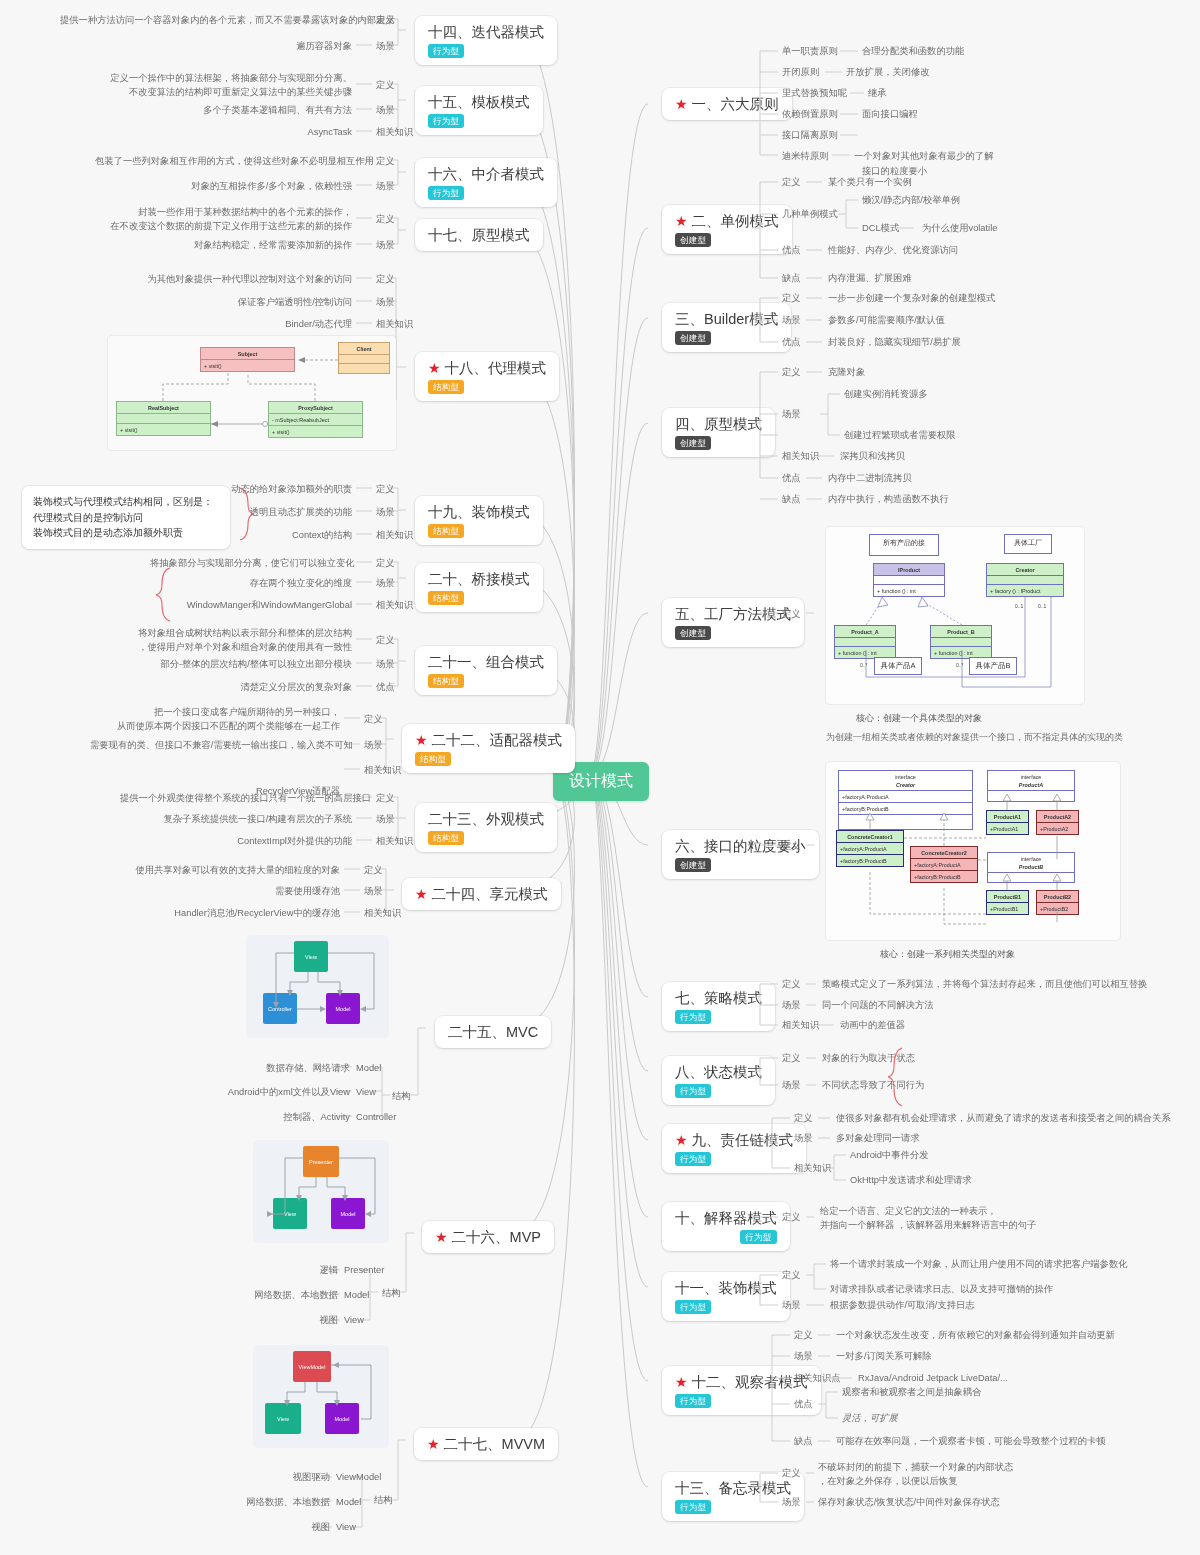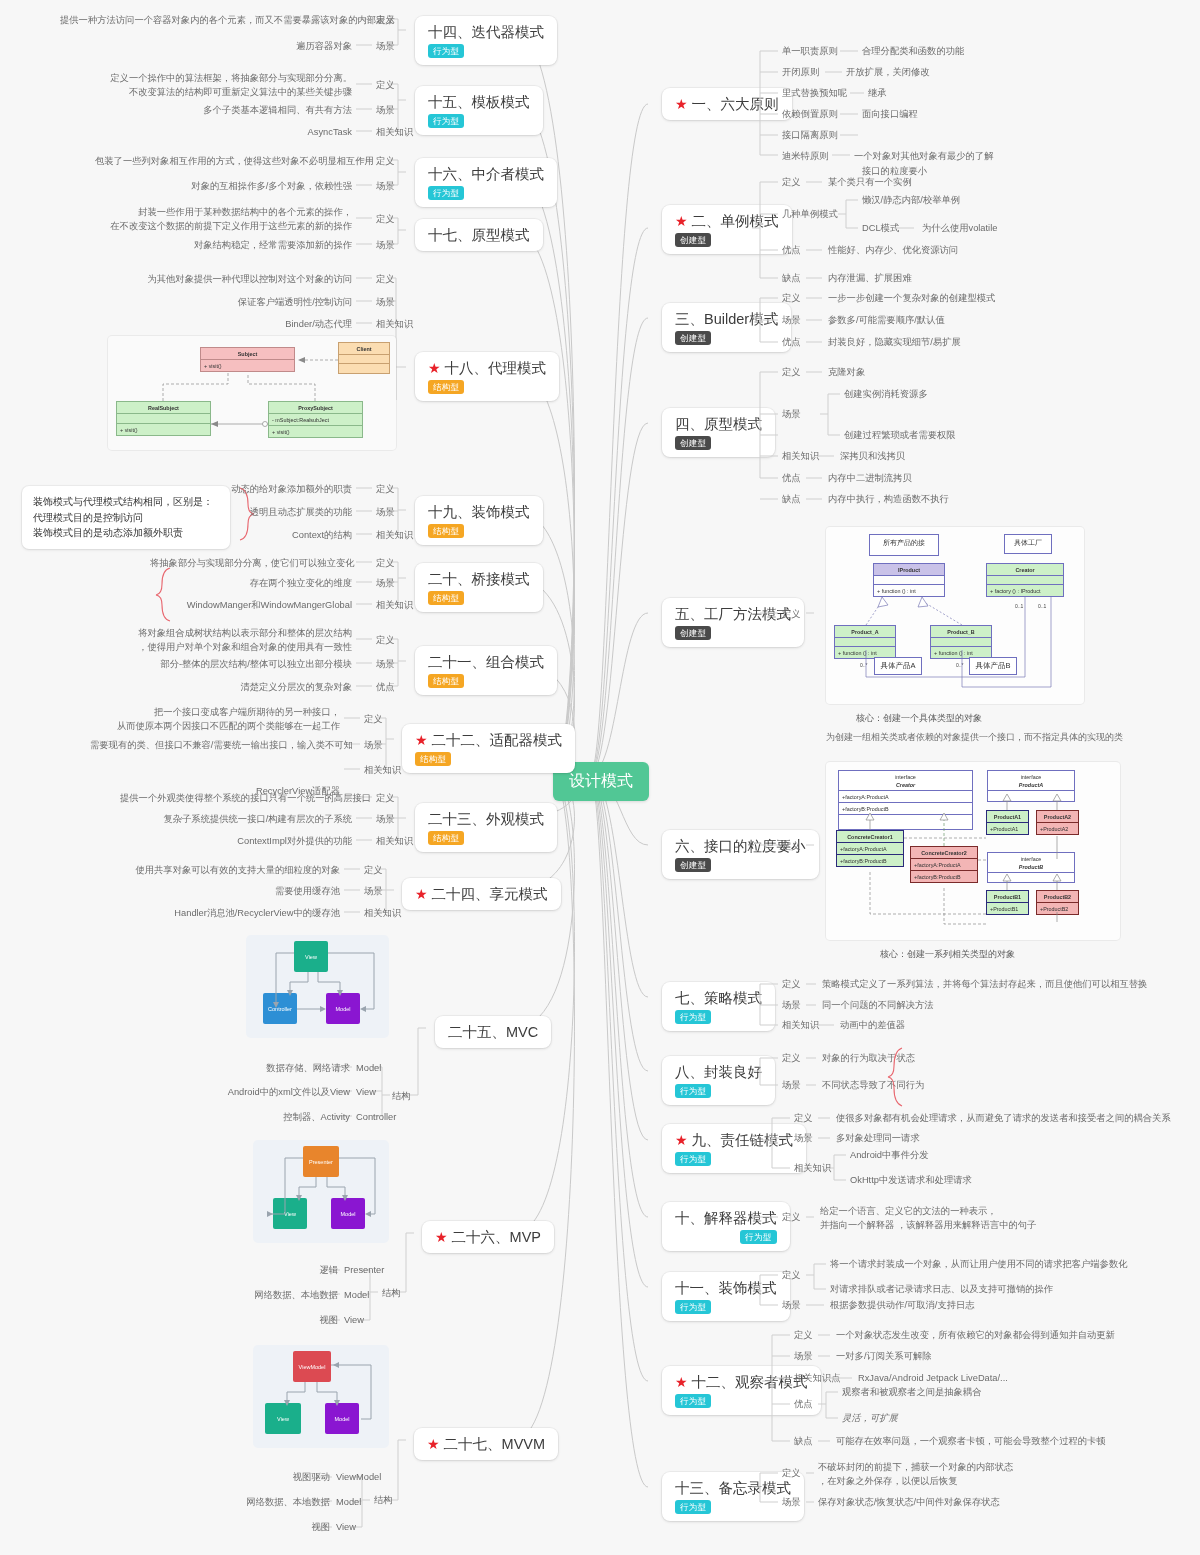--- a/index.html
+++ b/index.html
@@ -206,21 +206,21 @@
   </div>
   <div class="node" style="left:662px; top:830px;">
     <div class="node-title">六、接口的粒度要小</div>
     <div class="badge creational">创建型</div>
   </div>
   <div class="node" style="left:662px; top:982px;">
     <div class="node-title">七、策略模式</div>
     <div class="badge behavioral">行为型</div>
   </div>
   <div class="node" style="left:662px; top:1056px;">
-    <div class="node-title">八、封装良好</div>
+    <div class="node-title">八、状态模式</div>
     <div class="badge behavioral">行为型</div>
   </div>
   <div class="node" style="left:662px; top:1124px;">
     <div class="node-title">
         <span class="star">★</span>
         <span>九、责任链模式</span>
       </div>
     <div class="badge behavioral">行为型</div>
   </div>
   <div class="node" style="left:662px; top:1202px;align-items:flex-end;">

